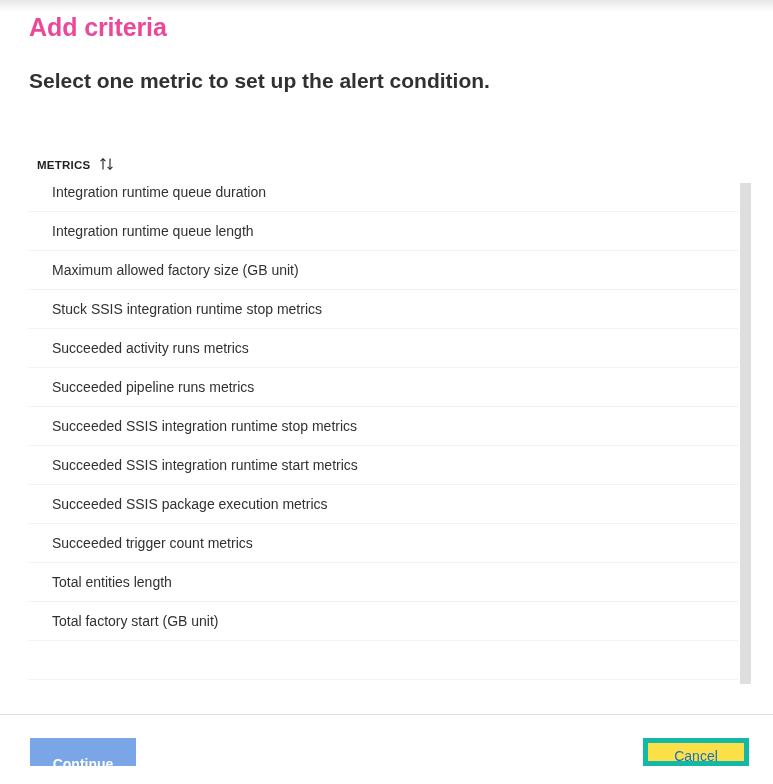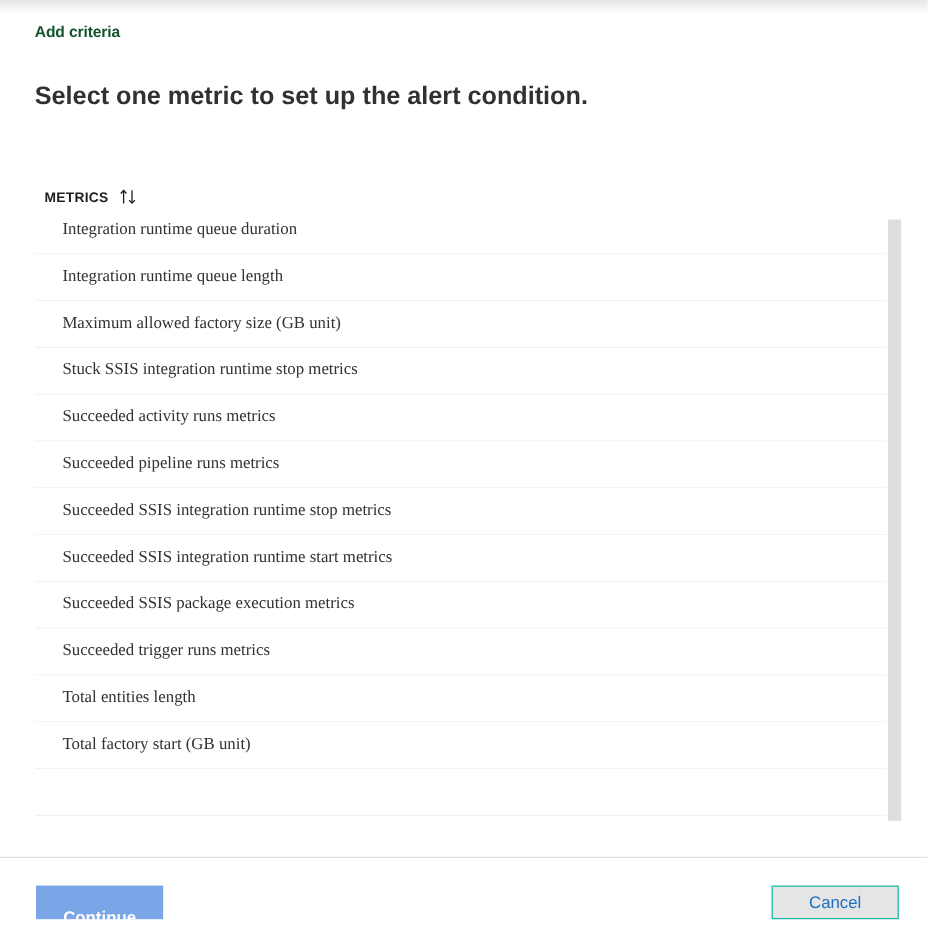--- a/index.html
+++ b/index.html
@@ -32,24 +32,24 @@
     width: 773px;
     height: 784px;
     box-sizing: border-box;
   }
 
   
   .page-title {
     position: absolute;
     left: 29px;
     top: 14px;
-    font-size: 13px;
+    font-size: 25px;
     font-weight: 600;
     letter-spacing: -0.1px;
-    color: #14532d;
+    color: #ec4899;
     line-height: 26px;
   }
 
   
   .page-subtitle {
     position: absolute;
     left: 29px;
     top: 67px;
     font-size: 21px;
     font-weight: 700;
@@ -88,21 +88,20 @@
     top: 177px;
     width: 721px;
     height: 507px;
     overflow: hidden;
   }
   .metric-list {
     position: absolute;
     left: 0;
     top: -4px;          
     width: 709px;
-    font-family: Liberation Serif, serif;
   }
   .metric-row {
     height: 39px;
     box-sizing: border-box;
     border-bottom: 1px solid #f3f2f1;
     display: flex;
     align-items: center;
     padding-left: 23px;
     background: #ffffff;
     cursor: pointer;
@@ -159,23 +158,23 @@
     text-align: center;
     padding: 12px;
     cursor: default;
   }
   .btn-cancel {
     position: absolute;
     left: 643px;
     top: 738px;
     width: 106px;
     height: 28px;
-    background: #e5e5e5;
+    background: #fde047;
     color: #1b6ec2;
-    border: 1px solid #14b8a6;
+    border: 5px solid #14b8a6;
     box-sizing: border-box;
     font-family: "Liberation Sans", sans-serif;
     font-size: 14px;
     font-weight: 400;
     line-height: 26px;
     text-align: center;
     padding: 0;
     cursor: pointer;
   }
 </style>
@@ -227,21 +226,21 @@
       <div class="metric-row">
         <span class="metric-row-label">Succeeded SSIS integration runtime stop metrics</span>
       </div>
       <div class="metric-row">
         <span class="metric-row-label">Succeeded SSIS integration runtime start metrics</span>
       </div>
       <div class="metric-row">
         <span class="metric-row-label">Succeeded SSIS package execution metrics</span>
       </div>
       <div class="metric-row">
-        <span class="metric-row-label">Succeeded trigger runs metrics</span>
+        <span class="metric-row-label">Succeeded trigger count metrics</span>
       </div>
       <div class="metric-row">
         <span class="metric-row-label">Total entities length</span>
       </div>
       <div class="metric-row">
         <span class="metric-row-label">Total factory start (GB unit)</span>
       </div>
       <div class="metric-row">
         <span class="metric-row-label"></span>
       </div>

